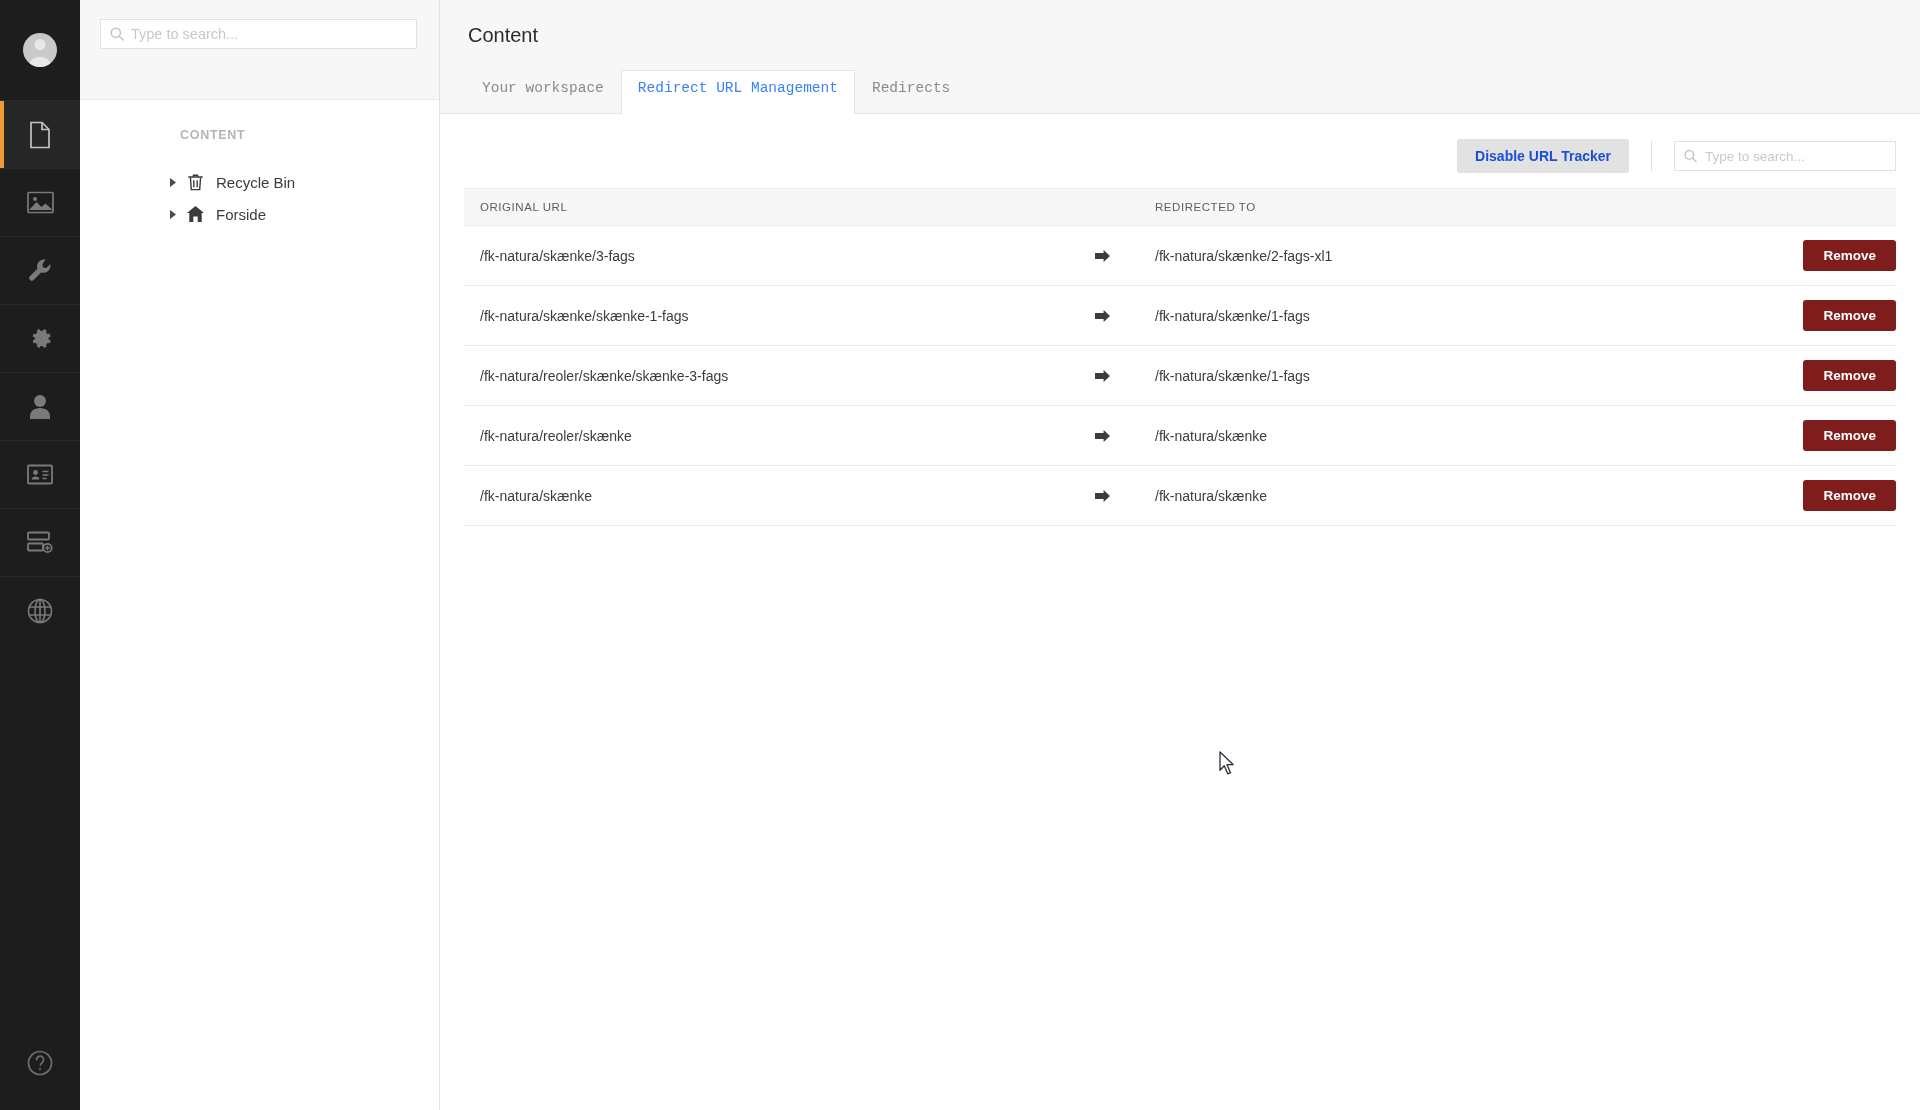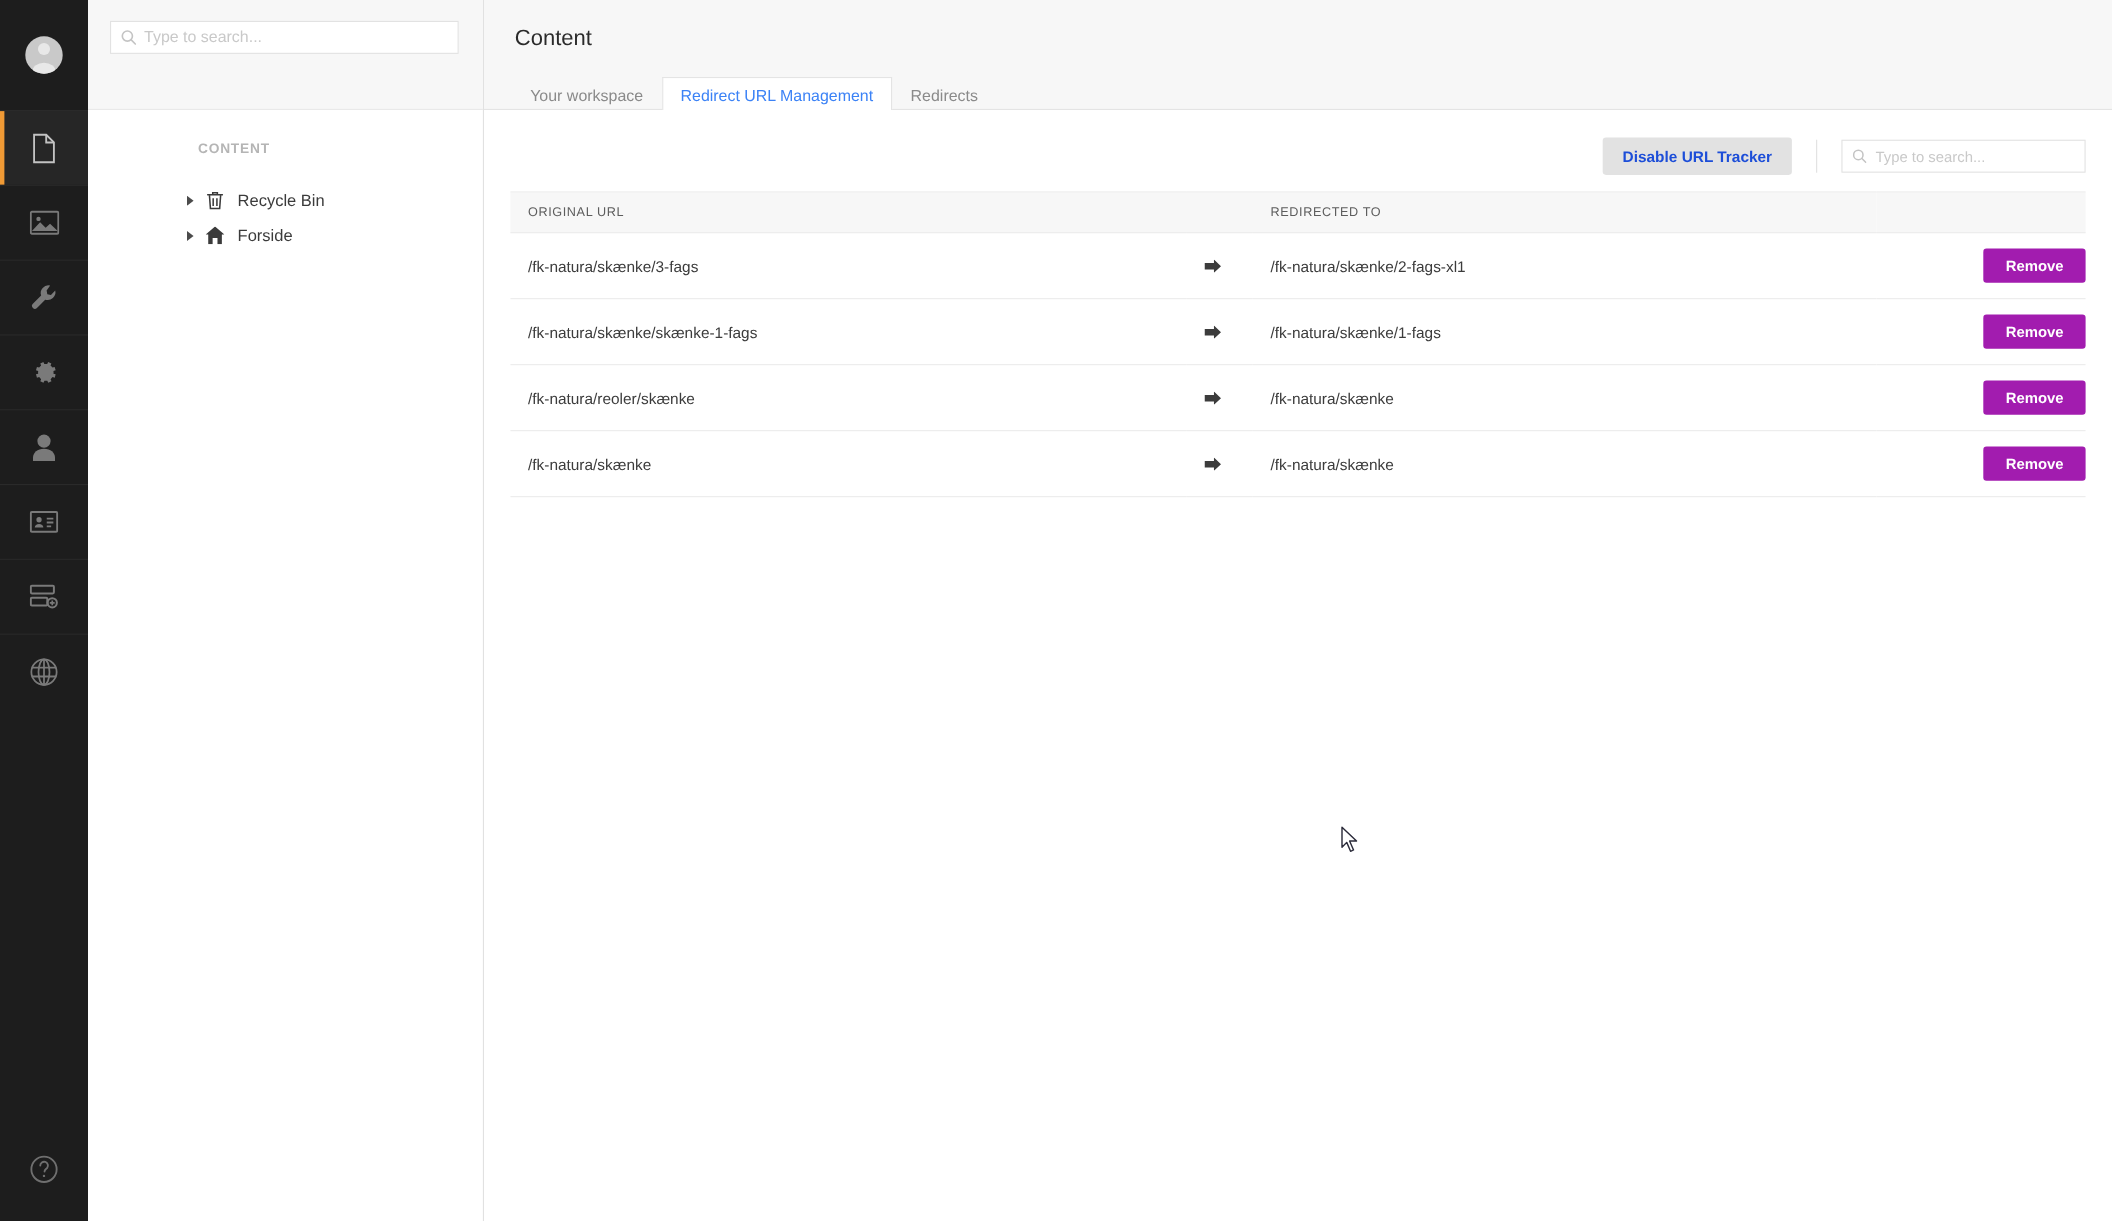--- a/index.html
+++ b/index.html
@@ -104,24 +104,24 @@
   
   .main { flex: 1 1 auto; height: 1110px; display: flex; flex-direction: column; background: #fff; }
   .main-header { background: #f7f7f7; padding: 24px 0 0 0; position: relative; }
   .page-title {
     font-size: 20px; color: #2b2b2b; font-weight: 400;
     padding-left: 28px; padding-bottom: 22px;
     font-family: "Liberation Sans", sans-serif;
   }
   .tabs { display: flex; align-items: flex-end; padding-left: 25px; position: relative; z-index: 2; }
   .tab {
-    font-size: 14.5px; color: #8a8a8a; padding: 9px 16px 4px 16px;
+    font-size: 14.5px; color: #8a8a8a; padding: 9px 16px 18px 16px;
     cursor: pointer; border: 1px solid transparent; border-bottom: 0;
     position: relative; top: 1px; white-space: nowrap;
-    font-family: Liberation Sans, sans-serif;
+    font-family: Liberation Mono, monospace;
   }
   .tab.active {
     background: #fff; color: #3b82f6;
     border-color: #e4e4e4; border-bottom-color: #fff; text-align: right;
   }
   .tab-rule {
     height: 1px; background: #e4e4e4; width: 100%; position: relative; top: 0;
   }
 
   .content-area { flex: 1 1 auto; background: #fff; padding: 0 0 0 0; }
@@ -170,21 +170,21 @@
     font-family: "Liberation Sans", sans-serif;
   }
   .col-orig { width: 615px; }
   .col-arrow { width: 60px; }
   .col-dest { width: auto; }
   .col-act { width: 190px; }
   td.arrow-cell { padding-left: 0; color: #1464c0; text-align: left; }
   td.arrow-cell svg { display: block; }
   td.act-cell { padding-left: 0; padding-right: 14px; text-align: right; }
   .btn-remove {
-    background: #a21caf; color: #fff; border: 0; border-radius: 3px;
+    background: #7f1d1d; color: #fff; border: 0; border-radius: 3px;
     font-size: 13.5px; font-weight: 700; padding: 8px 20px; cursor: pointer;
     font-family: "Liberation Sans", sans-serif;
   }
 
   
   .cursor { position: absolute; pointer-events: none; z-index: 50; }
 </style>
 </head>
 <body>
 
@@ -404,20 +404,32 @@
                   <path d="M8.6 0v3H0v6h8.6v3L15 6z"></path>
                 </svg>
             </td>
             <td>/fk-natura/skænke/1-fags</td>
             <td class="act-cell">
               <button class="btn-remove">Remove</button>
             </td>
           </tr>
 
 
+          <tr>
+            <td>/fk-natura/reoler/skænke/skænke-3-fags</td>
+            <td class="arrow-cell">
+              <svg width="15" height="12" viewBox="0 0 15 12" fill="currentColor">
+                  <path d="M8.6 0v3H0v6h8.6v3L15 6z"></path>
+                </svg>
+            </td>
+            <td>/fk-natura/skænke/1-fags</td>
+            <td class="act-cell">
+              <button class="btn-remove">Remove</button>
+            </td>
+          </tr>
 
           <tr>
             <td>/fk-natura/reoler/skænke</td>
             <td class="arrow-cell">
               <svg width="15" height="12" viewBox="0 0 15 12" fill="currentColor">
                   <path d="M8.6 0v3H0v6h8.6v3L15 6z"></path>
                 </svg>
             </td>
             <td>/fk-natura/skænke</td>
             <td class="act-cell">

